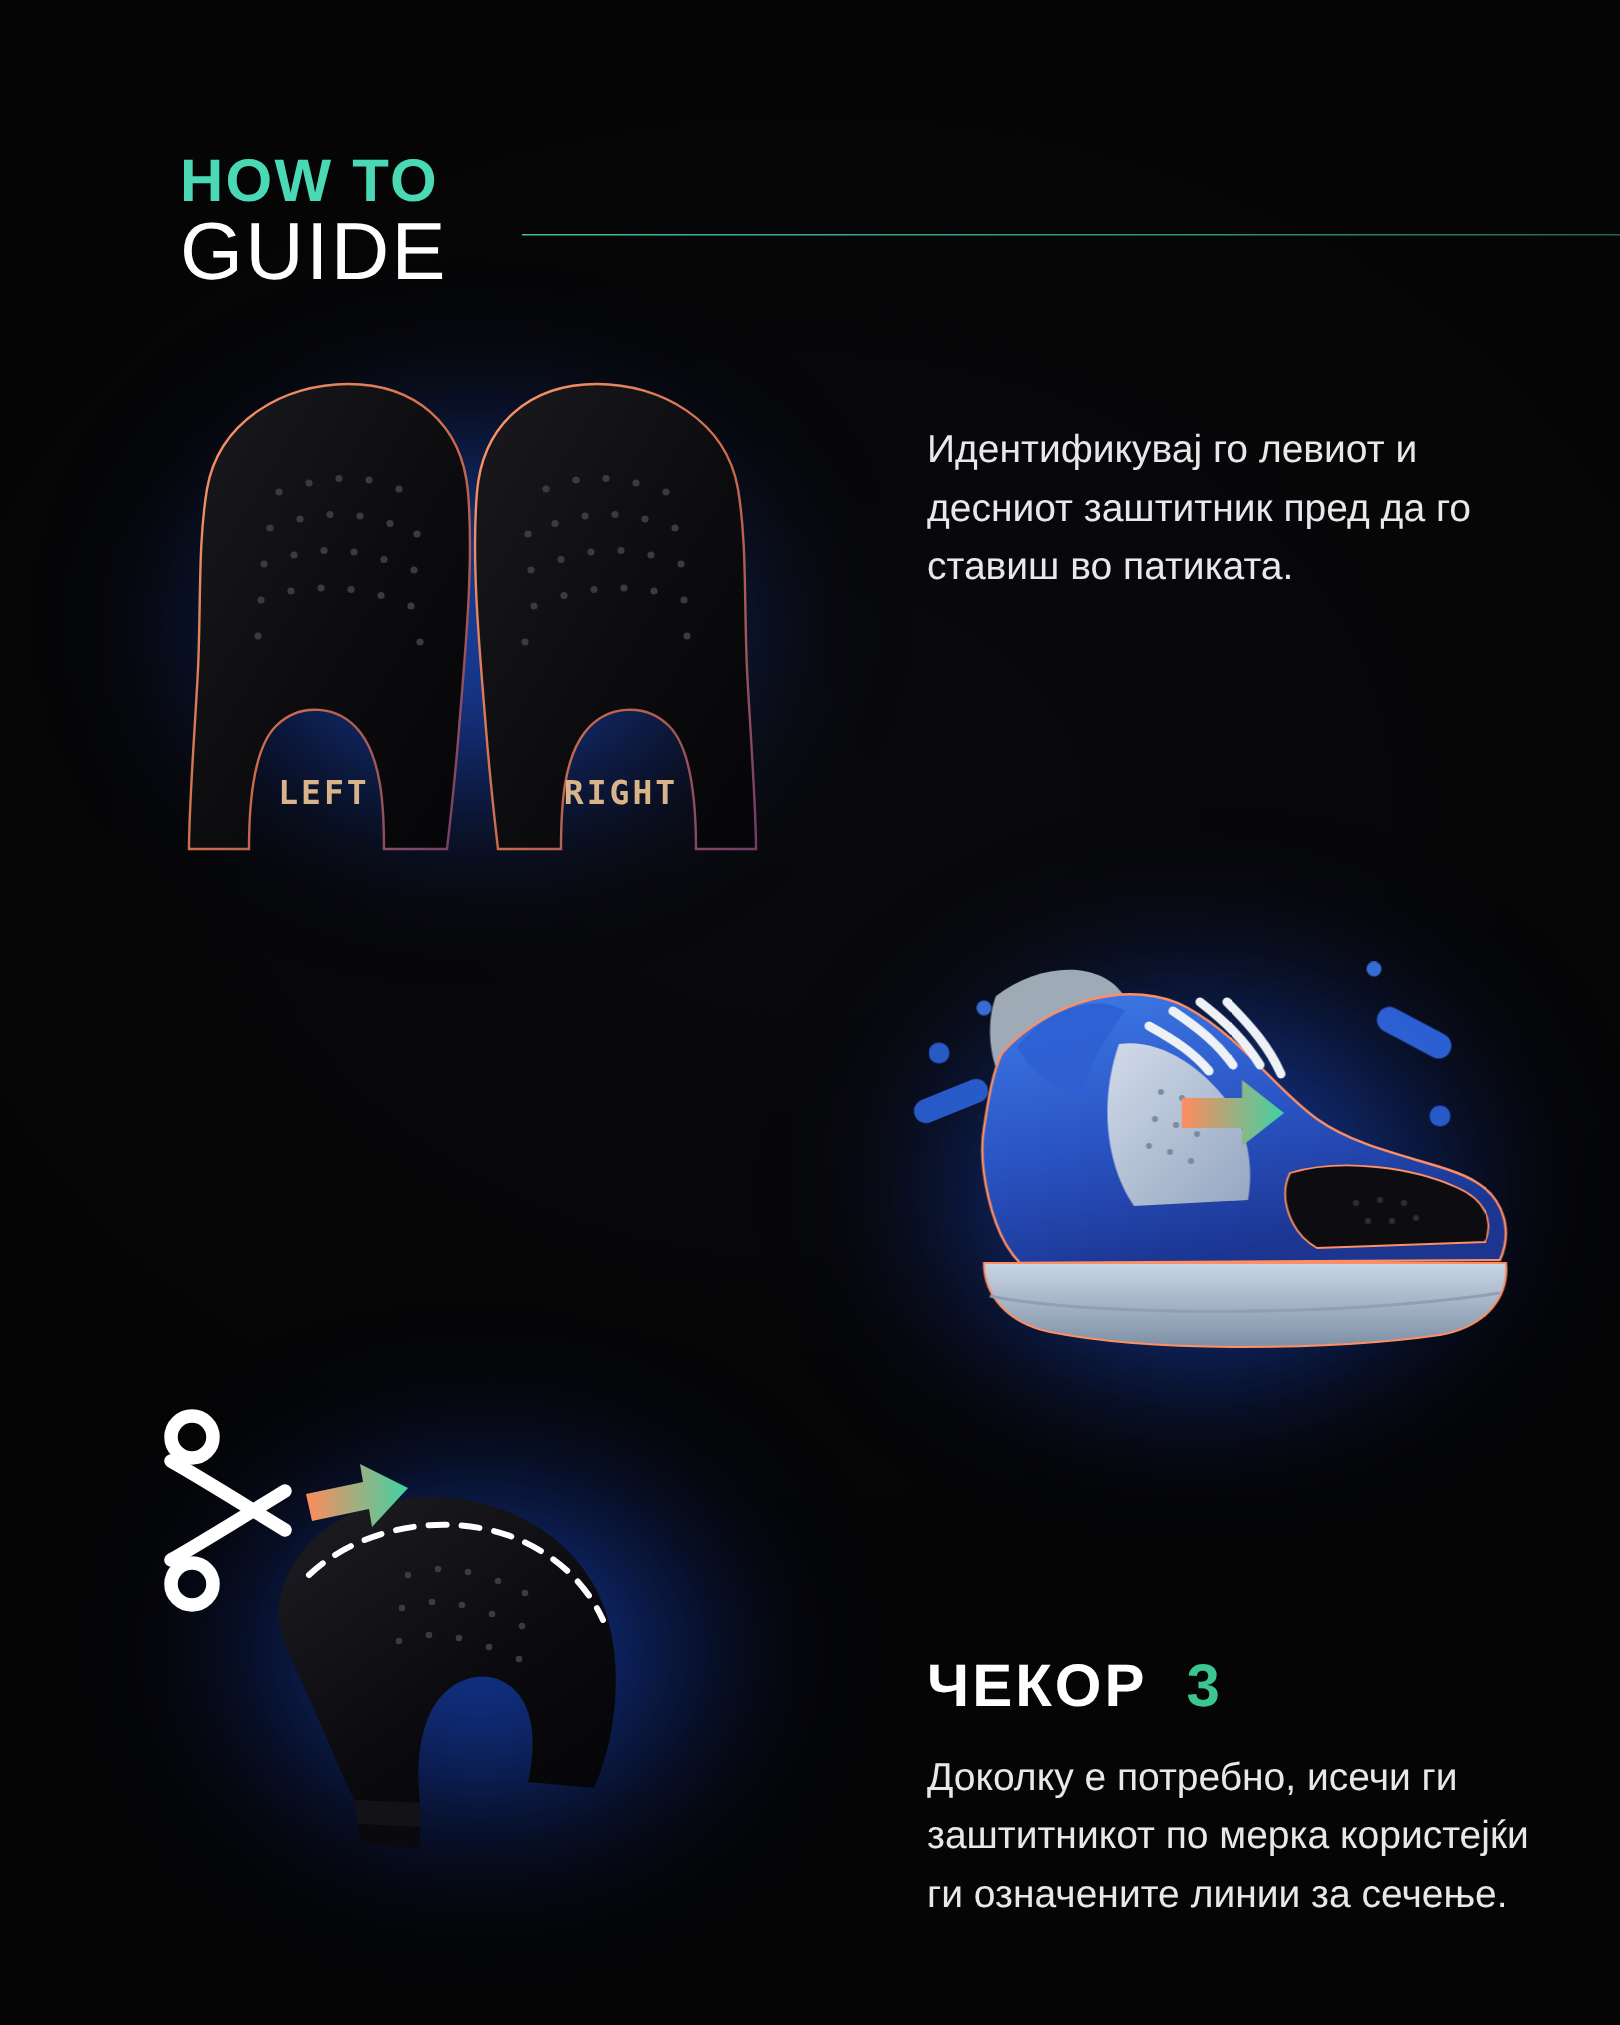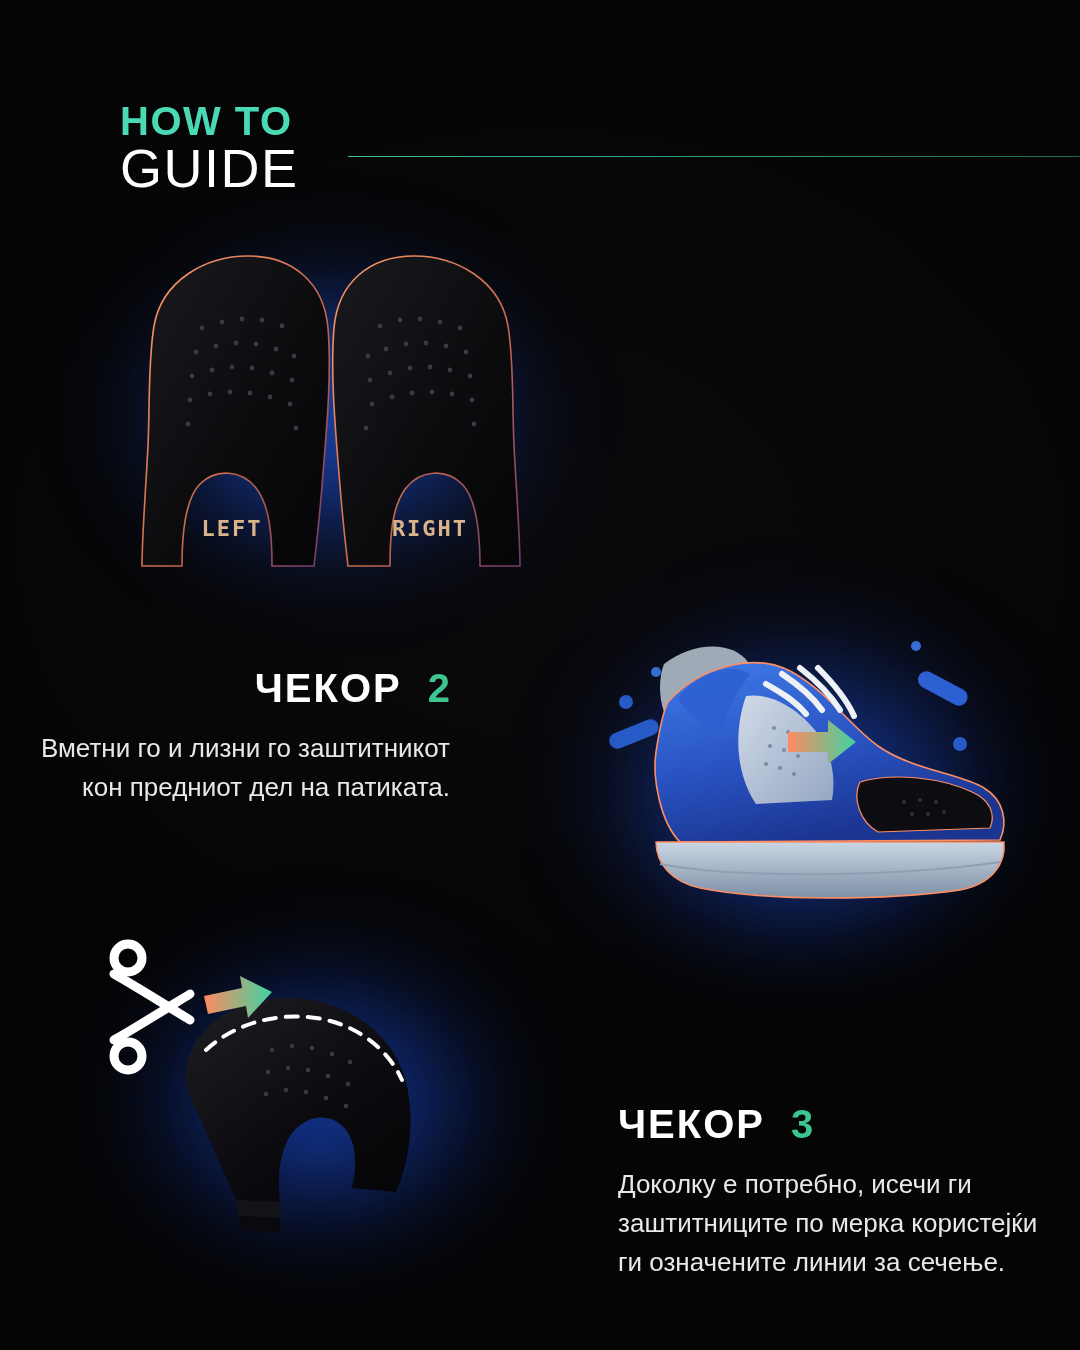--- a/index.html
+++ b/index.html
@@ -75,21 +75,21 @@
   
   .illus { position: absolute; }
   .glow {
     position: absolute;
     border-radius: 50%;
     filter: blur(46px);
     pointer-events: none;
   }
 
   
-  #art1 { left: 96px; top: 236px; width: 470px; height: 360px; }
+  #art1 { left: 80px; top: 236px; width: 470px; height: 360px; }
   #art1 .glow {
     left: 24px; top: 24px; width: 420px; height: 310px;
     background: radial-gradient(ellipse at 50% 50%, rgba(32,86,210,0.95) 0%, rgba(20,56,160,0.55) 45%, rgba(8,20,70,0) 72%);
   }
 
   
   #art2 { left: 560px; top: 606px; width: 480px; height: 350px; }
   #art2 .glow {
     left: 30px; top: 20px; width: 420px; height: 310px;
     background: radial-gradient(ellipse at 50% 55%, rgba(28,80,205,0.9) 0%, rgba(18,50,150,0.5) 48%, rgba(8,20,70,0) 74%);
@@ -208,28 +208,23 @@
             <circle cx="276" cy="168" r="2.4"></circle>
           <circle cx="378" cy="188" r="2.4"></circle>
             <circle cx="270" cy="192" r="2.4"></circle>
         </g>
         <text class="lbl" x="334" y="300" text-anchor="middle">RIGHT</text>
       </g>
     </svg>
   </div>
 
   <div id="step1">
-  </div>
-
-  <div id="step2">
-    <div class="step-title">
-      <span>ЧЕКОР</span><span class="num">2</span>
-    </div>
-    <div class="step-body">Вметни го и лизни го заштитникот кон предниот дел на патиката.</div>
-  </div>
+    <div class="step-body">Идентификувај го левиот и десниот заштитник пред да го ставиш во патиката.</div>
+  </div>
+
 
   <div class="illus" id="art2">
     <div class="glow"></div>
     <svg width="480" height="350" viewBox="0 0 480 350">
       <defs>
         <linearGradient id="shoe-blue" x1="0" y1="0" x2="0.4" y2="1">
           <stop offset="0%" stop-color="#3f7ce8"></stop>
           <stop offset="55%" stop-color="#2a54c4"></stop>
           <stop offset="100%" stop-color="#1b3591"></stop>
         </linearGradient>
@@ -370,16 +365,16 @@
       <g>
         <path d="M104 66 L142 58 L140 46 L172 62 L148 88 L146 76 L108 84 Z" fill="url(#arrow-g3)"></path>
       </g>
     </svg>
   </div>
 
   <div id="step3">
     <div class="step-title">
       <span>ЧЕКОР</span><span class="num">3</span>
     </div>
-    <div class="step-body">Доколку е потребно, исечи ги заштитниците по мерка користејќи ги означените линии за сечење.</div>
+    <div class="step-body">Доколку е потребно, исечи ги заштитникот по мерка користејќи ги означените линии за сечење.</div>
   </div>
 
 </div>
 
 </body></html>

